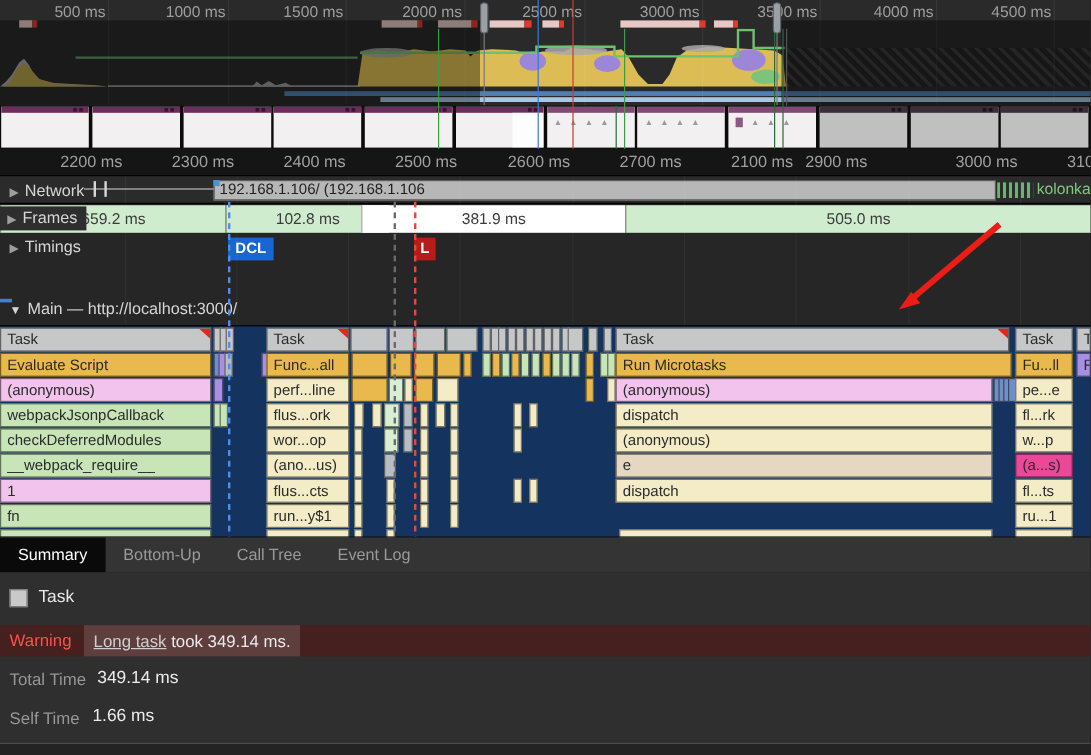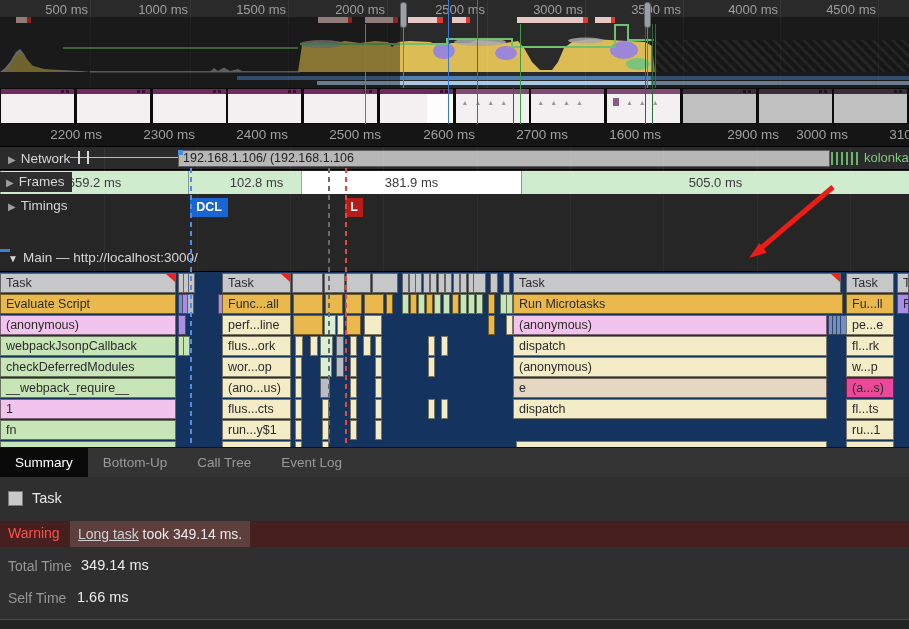--- a/index.html
+++ b/index.html
@@ -429,22 +429,22 @@
       </div>
     </div>
 
   <div id="ruler2">
       <div class="r2-label" style="left: 26px;">2200 ms</div>
       <div class="r2-label" style="left: 119px;">2300 ms</div>
       <div class="r2-label" style="left: 212px;">2400 ms</div>
       <div class="r2-label" style="left: 305px;">2500 ms</div>
       <div class="r2-label" style="left: 399px;">2600 ms</div>
       <div class="r2-label" style="left: 492px;">2700 ms</div>
-      <div class="r2-label" style="left: 585px;">1600 ms</div>
-      <div class="r2-label" style="left: 703px;">2900 ms</div>
+      <div class="r2-label" style="left: 585px;">2100 ms</div>
+      <div class="r2-label" style="left: 659px; text-align: center;">2900 ms</div>
       <div class="r2-label" style="left: 772px;">3000 ms</div>
       <div class="r2-label" style="left: 865px;">3100 ms</div>
     </div>
 
   <div id="tracks">
     <div id="net-row">
       <span class="row-label lbl8"><span class="tri">▶</span><span>Network</span></span>
       <div id="net-whisker"></div>
       <div id="net-grip"></div>
       <div id="net-bar">192.168.1.106/ (192.168.1.106</div>

